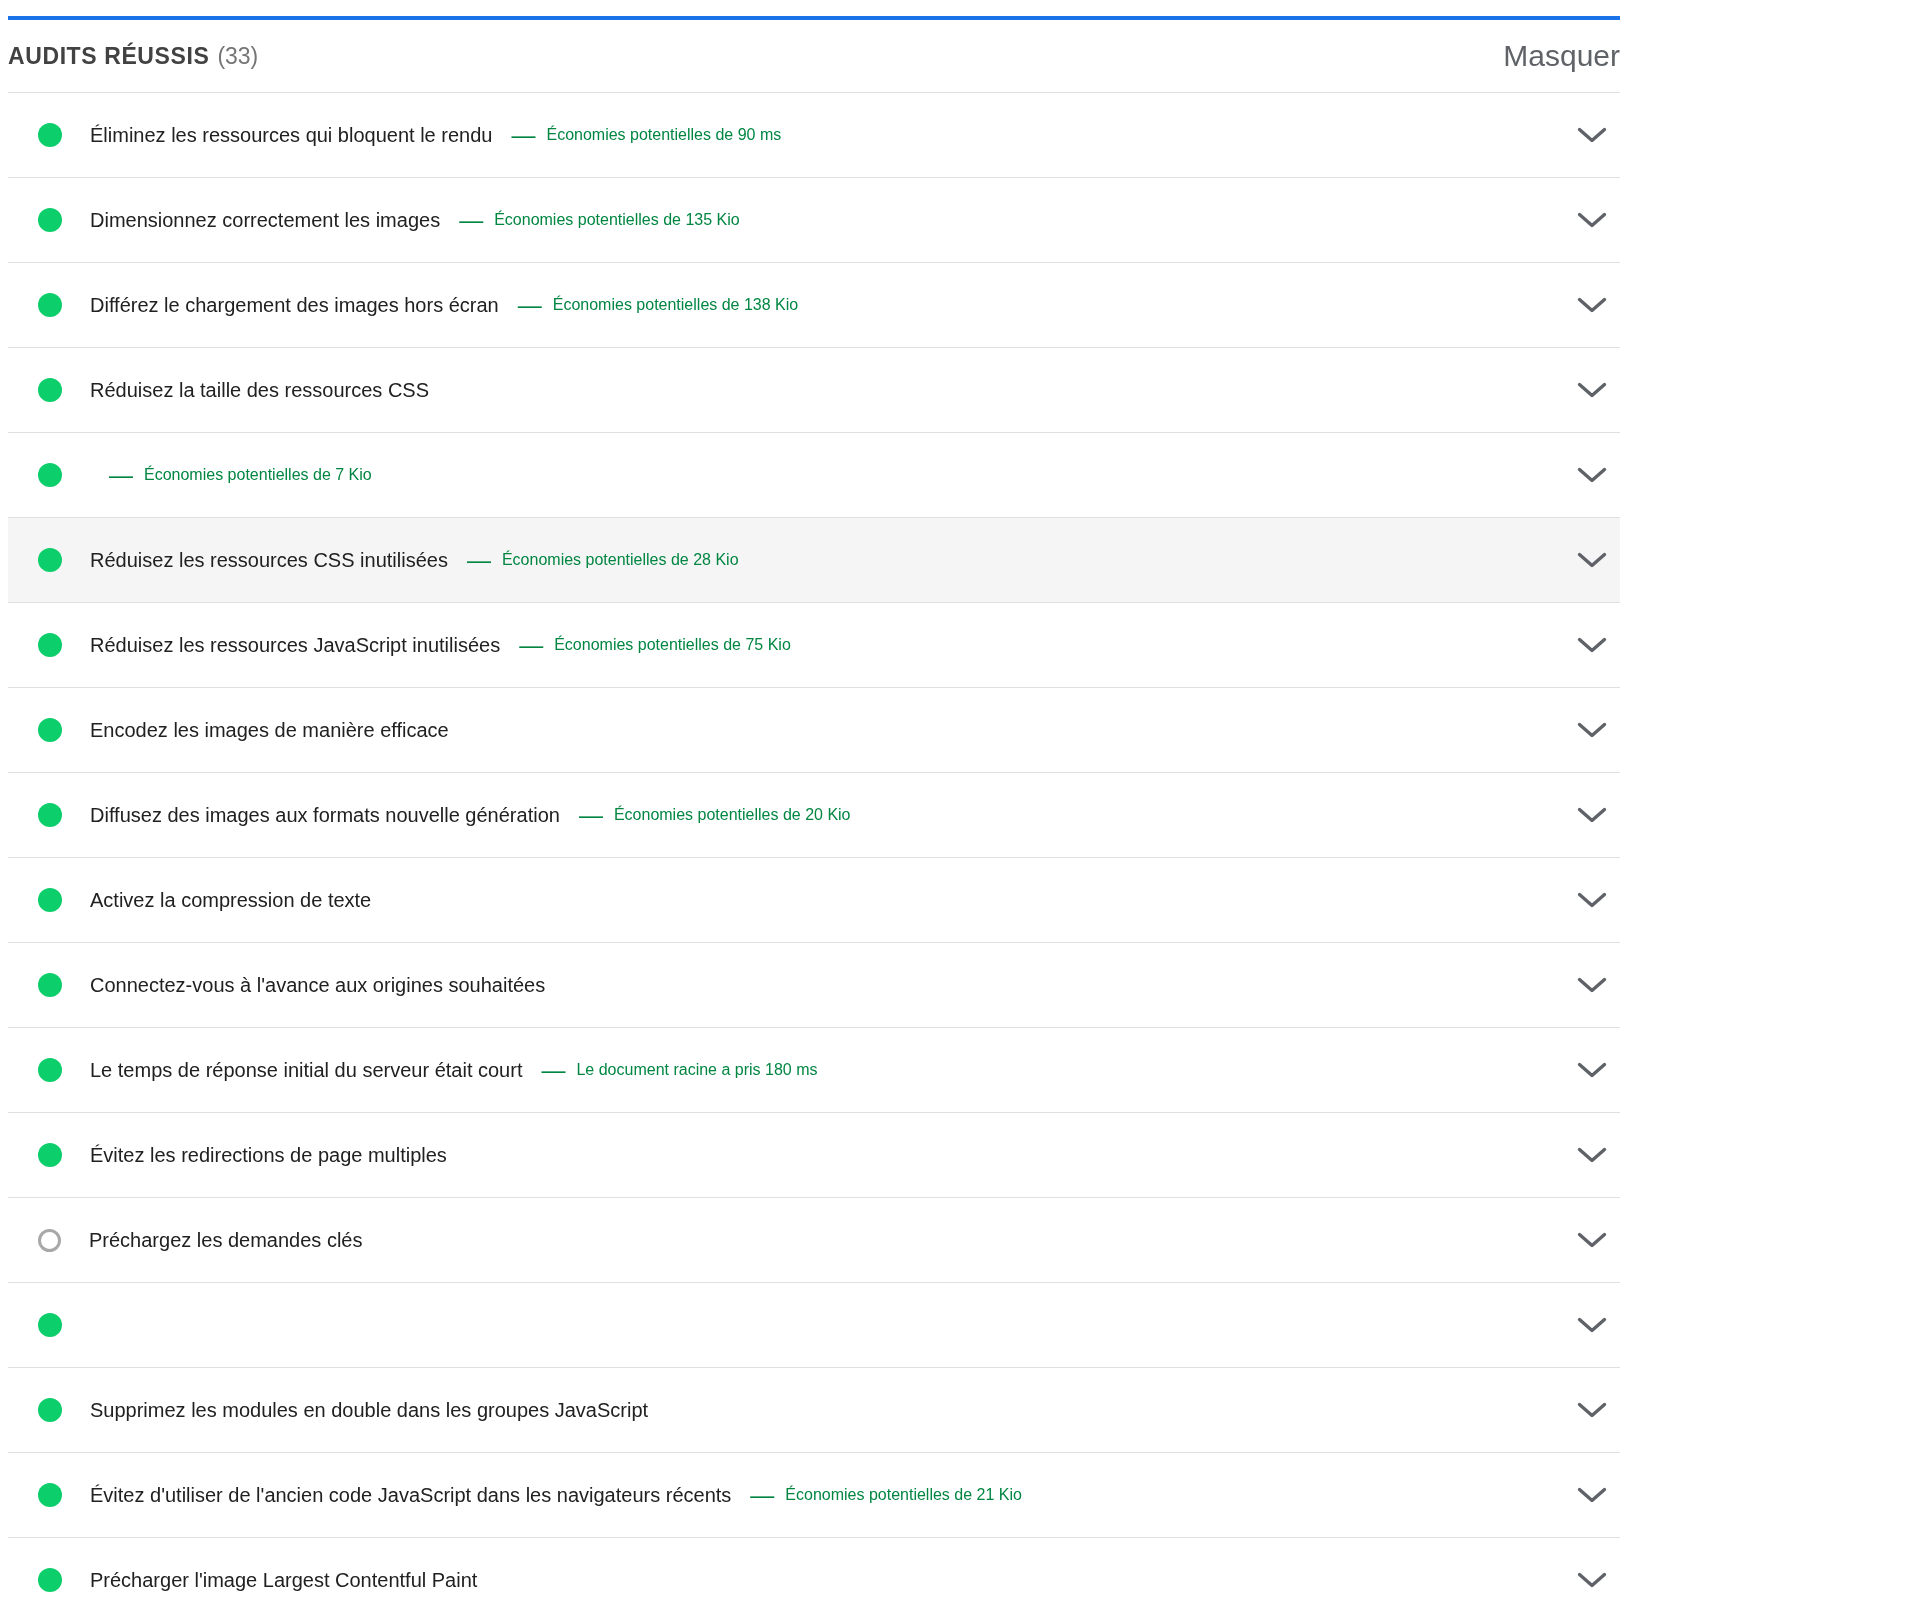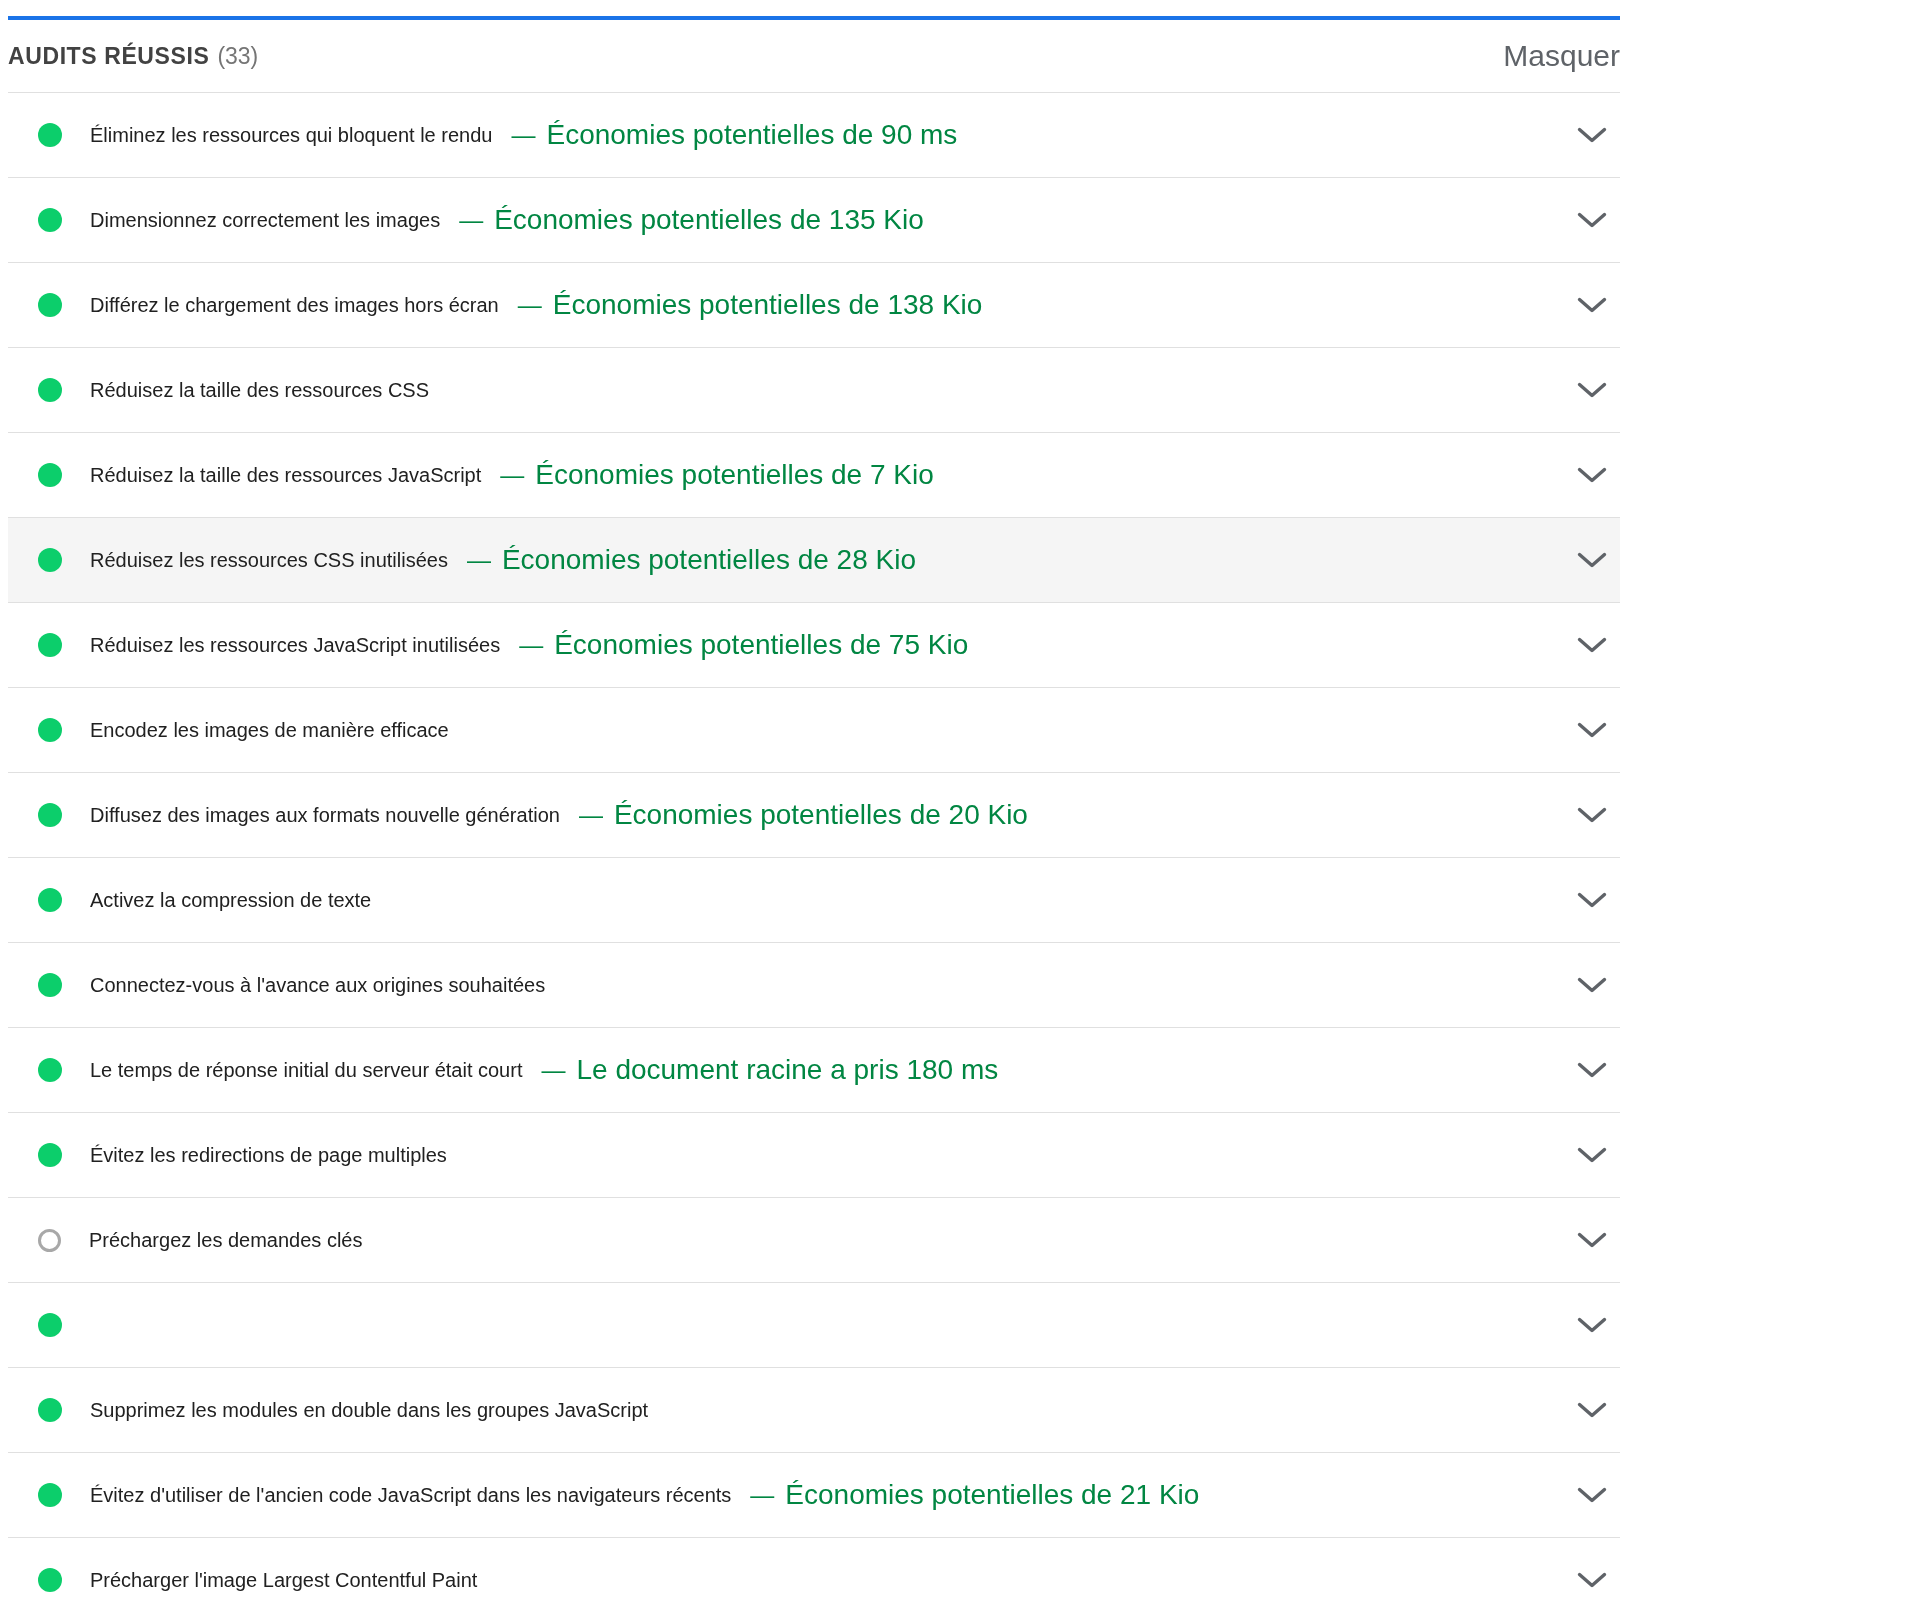--- a/index.html
+++ b/index.html
@@ -76,21 +76,21 @@
     color: var(--title-text);
     white-space: nowrap;
   }
   .sep {
     font-size: 24px;
     color: var(--value-green);
     margin-left: 19px; margin-right: 11px;
     white-space: nowrap;
   }
   .value {
-    font-size: 28px;
+    font-size: 16px;
     color: var(--value-green);
     white-space: nowrap;
   }
   .chevron {
     margin-left: auto;
     flex: 0 0 auto;
     display: flex; align-items: center; justify-content: center;
     width: 32px; height: 32px;
   }
   .chevron svg { display: block; }
@@ -152,21 +152,20 @@
 
     <span class="chevron">
       <svg width="30" height="17" viewBox="0 0 30 17">
         <polyline points="2.5,2.5 15,13.5 27.5,2.5" fill="none" stroke="var(--chevron)" stroke-width="3.4" stroke-linecap="round" stroke-linejoin="round"></polyline>
       </svg>
     </span>
   </div>
 
   <div class="row">
     <span class="icon pass"></span>
-    <span class="title">Réduisez la taille des ressources JavaScript</span>
     <span class="sep">—</span>
     <span class="value">Économies potentielles de 7 Kio</span>
     <span class="chevron">
       <svg width="30" height="17" viewBox="0 0 30 17">
         <polyline points="2.5,2.5 15,13.5 27.5,2.5" fill="none" stroke="var(--chevron)" stroke-width="3.4" stroke-linecap="round" stroke-linejoin="round"></polyline>
       </svg>
     </span>
   </div>
 
   <div class="row highlight">

